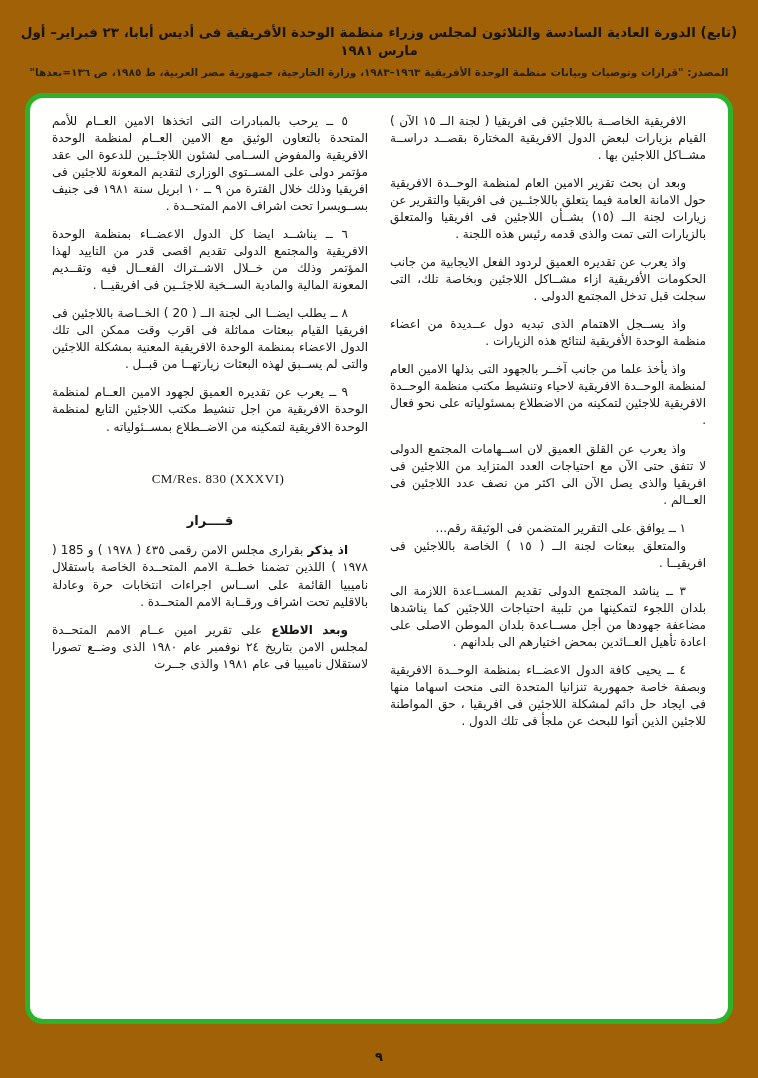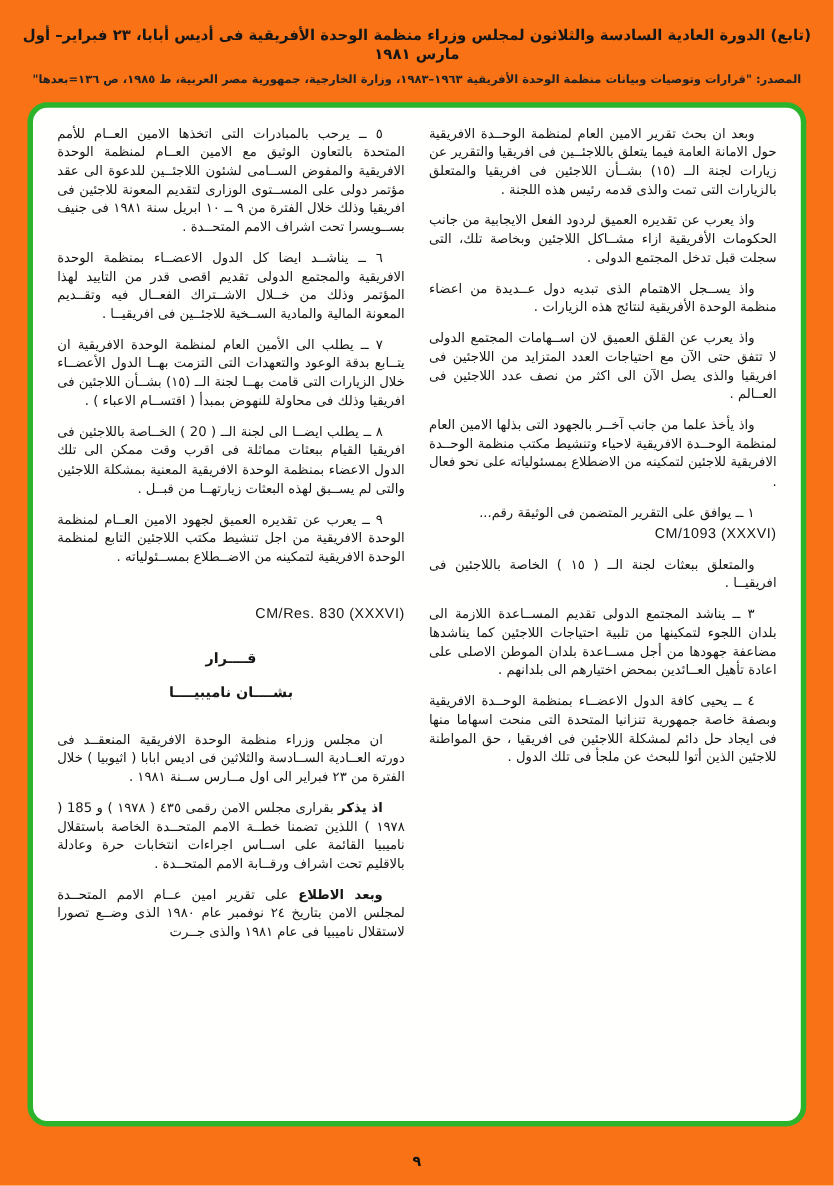--- a/index.html
+++ b/index.html
@@ -10,21 +10,21 @@
     height: 1078px;
     overflow: hidden;
     font-family: "DejaVu Sans", sans-serif;
     color: #161616;
     position: relative;
   }
   .page {
     position: relative;
     width: 758px;
     height: 1078px;
-    background: #f97316;
+    background: #a16207;
   }
   .header {
     direction: rtl;
     text-align: center;
     padding-top: 24px;
   }
   .header .h1 {
     font-size: 13.5px;
     font-weight: bold;
     letter-spacing: 0;
@@ -59,23 +59,23 @@
     line-height: 1.42;
     text-align: justify;
     direction: rtl;
   }
   .col p {
     margin: 0 0 11px 0;
     text-indent: 20px;
   }
   .col p.latin {
     direction: ltr;
-    text-align: right;
+    text-align: center;
     text-indent: 0;
-    font-family: Liberation Sans, sans-serif;
+    font-family: Liberation Serif, serif;
     font-size: 13px;
     letter-spacing: 0.5px;
   }
   .col p.ref-left {
     margin: 34px 0 6px 0;
     padding-left: 16px;
   }
   .b { font-weight: bold; }
   .heading {
     text-align: center;
@@ -102,42 +102,39 @@
 <div class="page">
 
   <div class="header">
     <div class="h1">(تابع) الدورة العادية السادسة والثلاثون لمجلس وزراء منظمة الوحدة الأفريقية فى أديس أبابا، ٢٣ فبراير– أول مارس ١٩٨١</div>
     <div class="h2">المصدر: "قرارات وتوصيات وبيانات منظمة الوحدة الأفريقية ١٩٦٣–١٩٨٣، وزارة الخارجية، جمهورية مصر العربية، ط ١٩٨٥، ص ١٣٦=بعدها"</div>
   </div>
 
   <div class="frame">
 
     <div class="col">
+      <p>الافريقية الخاصــة باللاجئين فى افريقيا ( لجنة الــ ١٥ الآن ) القيام بزيارات لبعض الدول الافريقية المختارة بقصــد دراســة مشــاكل اللاجئين بها .</p>
       <p>وبعد ان بحث تقرير الامين العام لمنظمة الوحــدة الافريقية حول الامانة العامة فيما يتعلق باللاجئــين فى افريقيا والتقرير عن زيارات لجنة الــ (١٥) بشــأن اللاجئين فى افريقيا والمتعلق بالزيارات التى تمت والذى قدمه رئيس هذه اللجنة .</p>
       <p>واذ يعرب عن تقديره العميق لردود الفعل الايجابية من جانب الحكومات الأفريقية ازاء مشــاكل اللاجئين وبخاصة تلك، التى سجلت قبل تدخل المجتمع الدولى .</p>
       <p>واذ يســجل الاهتمام الذى تبديه دول عــديدة من اعضاء منظمة الوحدة الأفريقية لنتائج هذه الزيارات .</p>
+      <p>واذ يأخذ علما من جانب آخــر بالجهود التى بذلها الامين العام لمنظمة الوحــدة الافريقية لاحياء وتنشيط مكتب منظمة الوحــدة الافريقية للاجئين لتمكينه من الاضطلاع بمسئولياته على نحو فعال .</p>
       <p>واذ يعرب عن القلق العميق لان اســهامات المجتمع الدولى لا تتفق حتى الآن مع احتياجات العدد المتزايد من اللاجئين فى افريقيا والذى يصل الآن الى اكثر من نصف عدد اللاجئين فى العــالم .</p>
-      <p>واذ يأخذ علما من جانب آخــر بالجهود التى بذلها الامين العام لمنظمة الوحــدة الافريقية لاحياء وتنشيط مكتب منظمة الوحــدة الافريقية للاجئين لتمكينه من الاضطلاع بمسئولياته على نحو فعال .</p>
       <p style="margin-bottom:1px;">١ ــ يوافق على التقرير المتضمن فى الوثيقة رقم...</p>
-      <p class="latin">CM/1093 (XXXVI)</p>
       <p>والمتعلق ببعثات لجنة الــ ( ١٥ ) الخاصة باللاجئين فى افريقيــا .</p>
       <p>٣ ــ يناشد المجتمع الدولى تقديم المســاعدة اللازمة الى بلدان اللجوء لتمكينها من تلبية احتياجات اللاجئين كما يناشدها مضاعفة جهودها من أجل مســاعدة بلدان الموطن الاصلى على اعادة تأهيل العــائدين بمحض اختيارهم الى بلدانهم .</p>
       <p>٤ ــ يحيى كافة الدول الاعضــاء بمنظمة الوحــدة الافريقية وبصفة خاصة جمهورية تنزانيا المتحدة التى منحت اسهاما منها فى ايجاد حل دائم لمشكلة اللاجئين فى افريقيا ، حق المواطنة للاجئين الذين أتوا للبحث عن ملجأ فى تلك الدول .</p>
     </div>
 
     <div class="col">
       <p>٥ ــ يرحب بالمبادرات التى اتخذها الامين العــام للأمم المتحدة بالتعاون الوثيق مع الامين العــام لمنظمة الوحدة الافريقية والمفوض الســامى لشئون اللاجئــين للدعوة الى عقد مؤتمر دولى على المســتوى الوزارى لتقديم المعونة للاجئين فى افريقيا وذلك خلال الفترة من ٩ ــ ١٠ ابريل سنة ١٩٨١ فى جنيف بســويسرا تحت اشراف الامم المتحــدة .</p>
       <p>٦ ــ يناشــد ايضا كل الدول الاعضــاء بمنظمة الوحدة الافريقية والمجتمع الدولى تقديم اقصى قدر من التاييد لهذا المؤتمر وذلك من خــلال الاشــتراك الفعــال فيه وتقــديم المعونة المالية والمادية الســخية للاجئــين فى افريقيــا .</p>
-      <p>٧ ــ يطلب الى الأمين العام لمنظمة الوحدة الافريقية ان يتــابع بدقة الوعود والتعهدات التى التزمت بهــا الدول الأعضــاء خلال الزيارات التى قامت بهــا لجنة الــ (١٥) بشــأن اللاجئين فى افريقيا وذلك فى محاولة للنهوض بمبدأ ( اقتســام الاعباء ) .</p>
       <p>٨ ــ يطلب ايضــا الى لجنة الــ ( 20 ) الخــاصة باللاجئين فى افريقيا القيام ببعثات مماثلة فى اقرب وقت ممكن الى تلك الدول الاعضاء بمنظمة الوحدة الافريقية المعنية بمشكلة اللاجئين والتى لم يســبق لهذه البعثات زيارتهــا من قبــل .</p>
       <p>٩ ــ يعرب عن تقديره العميق لجهود الامين العــام لمنظمة الوحدة الافريقية من اجل تنشيط مكتب اللاجئين التابع لمنظمة الوحدة الافريقية لتمكينه من الاضــطلاع بمســئولياته .</p>
       <p class="latin ref-left">CM/Res. 830 (XXXVI)</p>
       <div class="heading title">قــــرار</div>
-      <div class="heading subject">بشــــان ناميبيــــا</div>
-      <p>ان مجلس وزراء منظمة الوحدة الافريقية المنعقــد فى دورته العــادية الســادسة والثلاثين فى اديس ابابا ( اثيوبيا ) خلال الفترة من ٢٣ فبراير الى اول مــارس ســنة ١٩٨١ .</p>
       <p><span class="b">اذ يذكر</span><span> بقرارى مجلس الامن رقمى ٤٣٥ ( ١٩٧٨ ) و 185 ( ١٩٧٨ ) اللذين تضمنا خطــة الامم المتحــدة الخاصة باستقلال ناميبيا القائمة على اســاس اجراءات انتخابات حرة وعادلة بالاقليم تحت اشراف ورقــابة الامم المتحــدة .</span></p>
       <p><span class="b">وبعد الاطلاع</span><span> على تقرير امين عــام الامم المتحــدة لمجلس الامن بتاريخ ٢٤ نوفمبر عام ١٩٨٠ الذى وضــع تصورا لاستقلال ناميبيا فى عام ١٩٨١ والذى جــرت</span></p>
     </div>
 
   </div>
 
   <div class="page-number">٩</div>
 
 </div>
 

